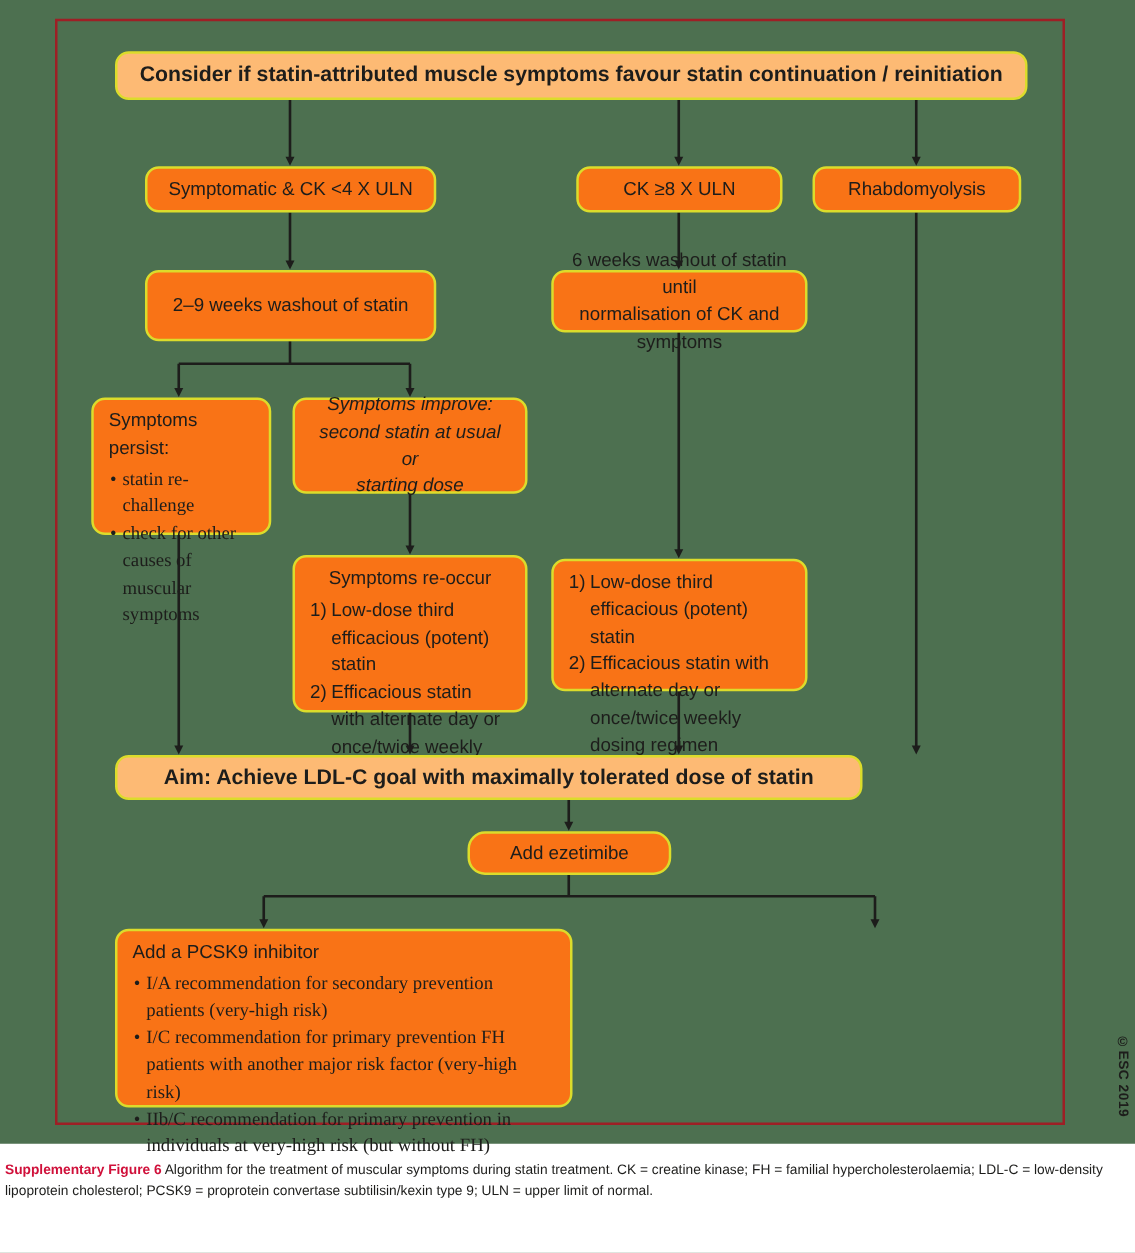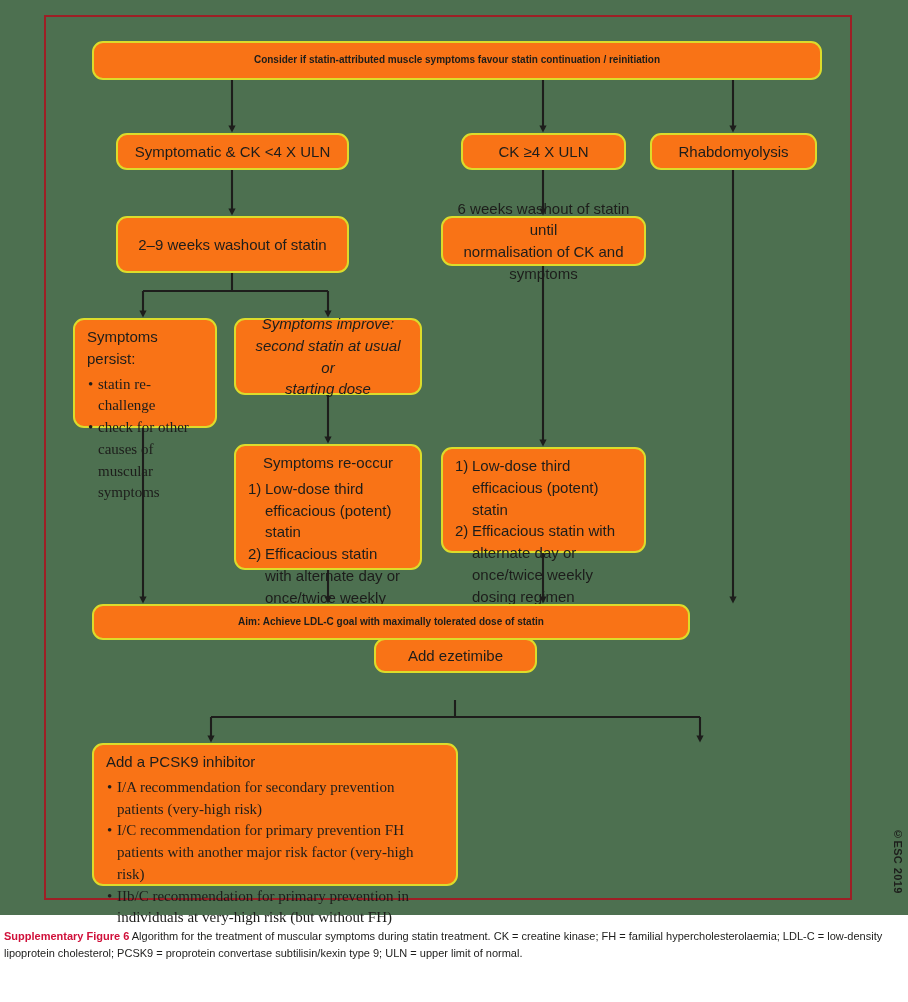--- a/index.html
+++ b/index.html
@@ -45,24 +45,24 @@
     background: #f97316;
     color: #1d1d1b;
     font-size: 15px;
     line-height: 1.45;
     display: flex;
     flex-direction: column;
     justify-content: center;
     padding: 6px 12px;
   }
   .node.yellow {
-    background: #f97316;
+    background: #fdba74;
     border-color: #dcdc2b;
     font-weight: bold;
-    font-size: 10px;
+    font-size: 17px;
   }
   .node.center { text-align: center; align-items: center; }
   .node.left   { text-align: left;   align-items: flex-start; justify-content: space-between; }
 
   .node .title { margin: 0 0 4px 0; }
   .node .title.solo { margin: 0; }
 
   ul.bullets, ol.numlist {
     margin: 0;
     padding: 0;
@@ -167,21 +167,21 @@
 
   <div class="node yellow center" style="left:92px; top:41px; width:730px; height:39px;">
     <div class="title solo">Consider if statin-attributed muscle symptoms favour statin continuation / reinitiation</div>
   </div>
 
   <div class="node center" style="left:116px; top:133px; width:233px; height:37px;">
     <div class="title solo">Symptomatic &amp; CK &lt;4 X ULN</div>
   </div>
 
   <div class="node center" style="left:461px; top:133px; width:165px; height:37px;">
-    <div class="title solo">CK ≥4 X ULN</div>
+    <div class="title solo">CK ≥8 X ULN</div>
   </div>
 
   <div class="node center" style="left:650px; top:133px; width:167px; height:37px;">
     <div class="title solo">Rhabdomyolysis</div>
   </div>
 
   <div class="node center" style="left:116px; top:216px; width:233px; height:57px;">
     <div class="title solo">2–9 weeks washout of statin</div>
   </div>
 
@@ -228,21 +228,21 @@
         <span class="num">2)</span>
         <span>Efficacious statin with alternate day or once/twice weekly dosing regimen</span>
       </li>
     </ol>
   </div>
 
   <div class="node yellow center" style="left:92px; top:604px; width:598px; height:36px;">
     <div class="title solo">Aim: Achieve LDL-C goal with maximally tolerated dose of statin</div>
   </div>
 
-  <div class="node center" style="left:374px; top:638px; width:163px; height:35px;">
+  <div class="node center" style="left:374px; top:665px; width:163px; height:35px;border-radius:14px;">
     <div class="title solo">Add ezetimibe</div>
   </div>
 
   <div class="node left" style="left:92px; top:743px; width:366px; height:143px;">
     <div class="title">Add a PCSK9 inhibitor</div>
     <ul class="bullets">
       <li>I/A recommendation for secondary prevention patients (very-high risk)</li>
       <li>I/C recommendation for primary prevention FH patients with another major risk factor (very-high risk)</li>
       <li>IIb/C recommendation for primary prevention in individuals at very-high risk (but without FH)</li>
     </ul>

